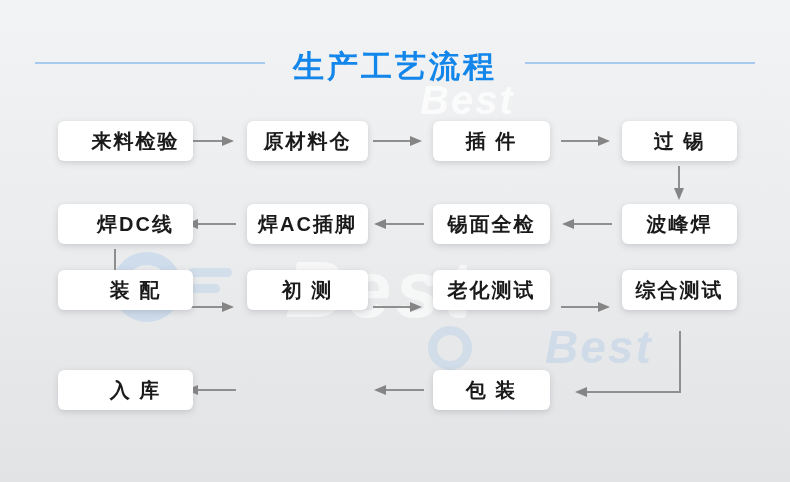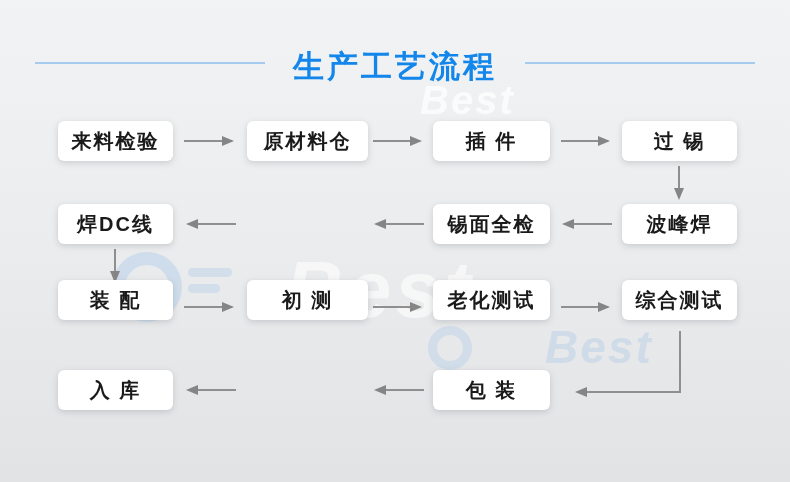--- a/index.html
+++ b/index.html
@@ -33,27 +33,27 @@
   
   .arrows{position:absolute;left:0;top:0;}
   
   .box{
     position:absolute;height:40px;
     background:#ffffff;border-radius:6px;
     box-shadow:0 2px 6px rgba(110,120,130,0.28),0 0 1px rgba(0,0,0,0.06);
     display:flex;align-items:center;justify-content:center;
     font-size:20px;font-weight:700;color:#1a1a1a;letter-spacing:2px;
   }
-  .c0{left:58px;width:115px;}
+  .c0{left:58px;width:115px;padding-left:20px;}
   .c1{left:247px;width:121px;}
   .c2{left:433px;width:117px;text-align:right;}
   .c3{left:622px;width:115px;}
   .r0{top:121px;}
   .r1{top:204px;}
-  .r2{top:280px;}
+  .r2{top:270px;}
   .r3{top:370px;}
 </style>
 </head>
 <body>
 
 <div class="stage">
 
   <div class="wm wm-top">Best</div>
   <div class="wm wm-mid">Best</div>
   <div class="wm wm-blue">Best</div>
@@ -98,20 +98,21 @@
       <line x1="236" y1="390" x2="198" y2="390" marker-end="url(#ah)"></line>
     </g>
   </svg>
 
   <div class="box r0 c0">来料检验</div>
   <div class="box r0 c1">原材料仓</div>
   <div class="box r0 c2">插 件</div>
   <div class="box r0 c3">过 锡</div>
 
   <div class="box r1 c0">焊DC线</div>
+  <div class="box r1 c1">焊AC插脚</div>
   <div class="box r1 c2">锡面全检</div>
   <div class="box r1 c3">波峰焊</div>
 
   <div class="box r2 c0">装 配</div>
   <div class="box r2 c1">初 测</div>
   <div class="box r2 c2">老化测试</div>
   <div class="box r2 c3">综合测试</div>
 
   <div class="box r3 c0">入 库</div>
   <div class="box r3 c2">包 装</div>

